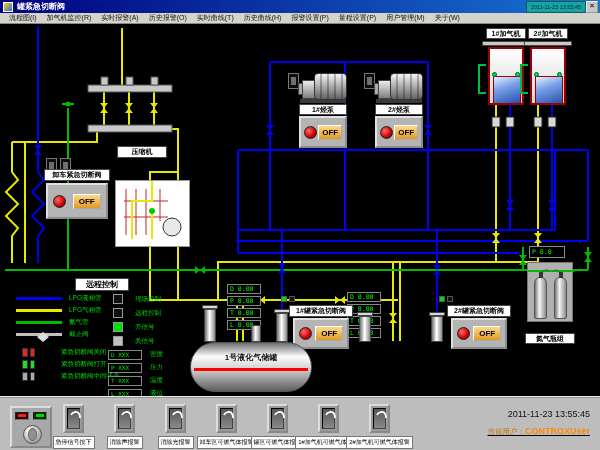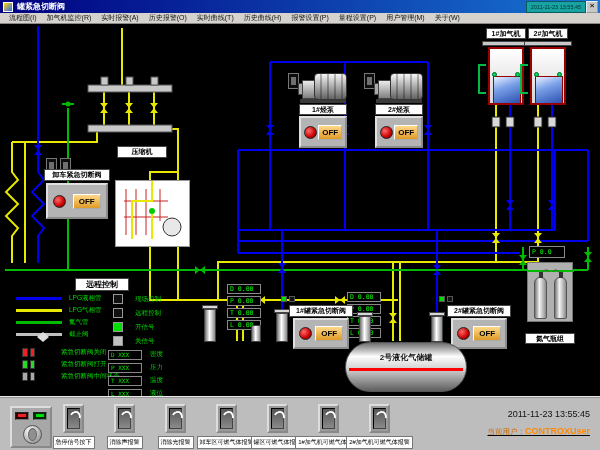--- a/index.html
+++ b/index.html
@@ -326,23 +326,23 @@
     <div class="abs cap" style="left:202px;top:281px;width:16px;height:4px"></div>
     <div class="abs nozzle" style="left:204px;top:285px;width:12px;height:33px"></div>
     <div class="abs nozzle" style="left:251px;top:301px;width:10px;height:17px"></div>
     <div class="abs cap" style="left:274px;top:285px;width:16px;height:4px"></div>
     <div class="abs nozzle" style="left:276px;top:289px;width:12px;height:29px"></div>
     <div class="abs cap" style="left:357px;top:288px;width:16px;height:4px"></div>
     <div class="abs nozzle" style="left:359px;top:292px;width:12px;height:26px"></div>
     <div class="abs cap" style="left:429px;top:288px;width:16px;height:4px"></div>
     <div class="abs nozzle" style="left:431px;top:292px;width:12px;height:26px"></div>
 
-    <div class="abs tank" style="left:345px;top:318px;width:122px;height:50px">
+    <div class="abs tank" style="left:190px;top:318px;width:122px;height:50px">
       <div class="stripe"></div>
-      <div class="tname">2号液化气储罐</div>
+      <div class="tname">1号液化气储罐</div>
     </div>
 
     <div class="abs readout" style="left:529px;top:222px;width:36px;height:12px">P 0.0</div>
     <div class="abs panel3d" style="left:527px;top:238px;width:46px;height:60px;border:1px solid #777;background:#b0b0b0">
       <svg width="46" height="60" style="position:absolute;left:0;top:0">
         <path d="M0,8 H46" stroke="#00bb00" stroke-width="2" fill="none"></path>
         <path d="M12,14 C13,7 20,5 21,9 M32,14 C33,7 26,5 25,9" stroke="#555" fill="none"></path>
       </svg>
       <div class="abs cyl" style="left:6px;top:14px;width:13px;height:42px">
           <span class="cylvalve"></span>

